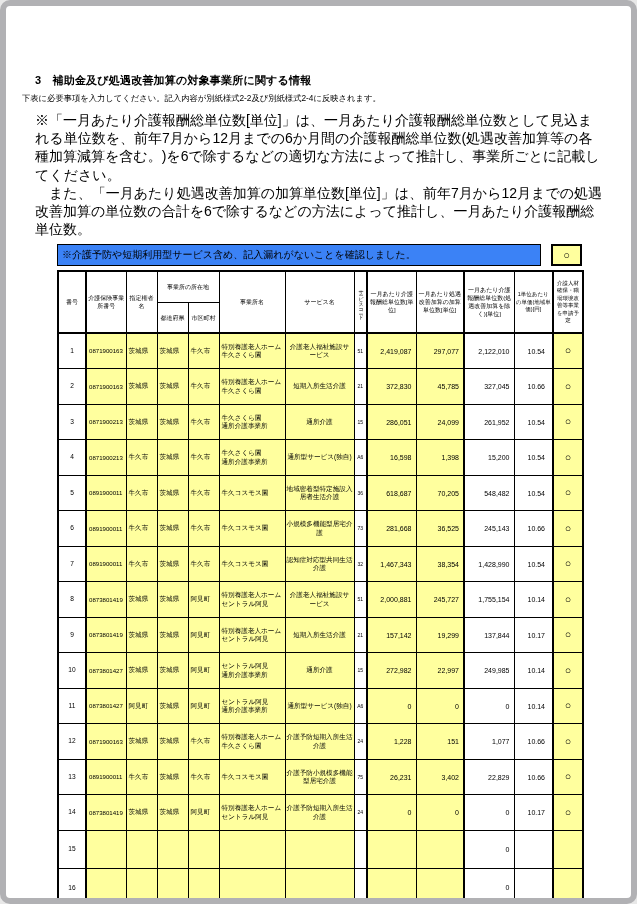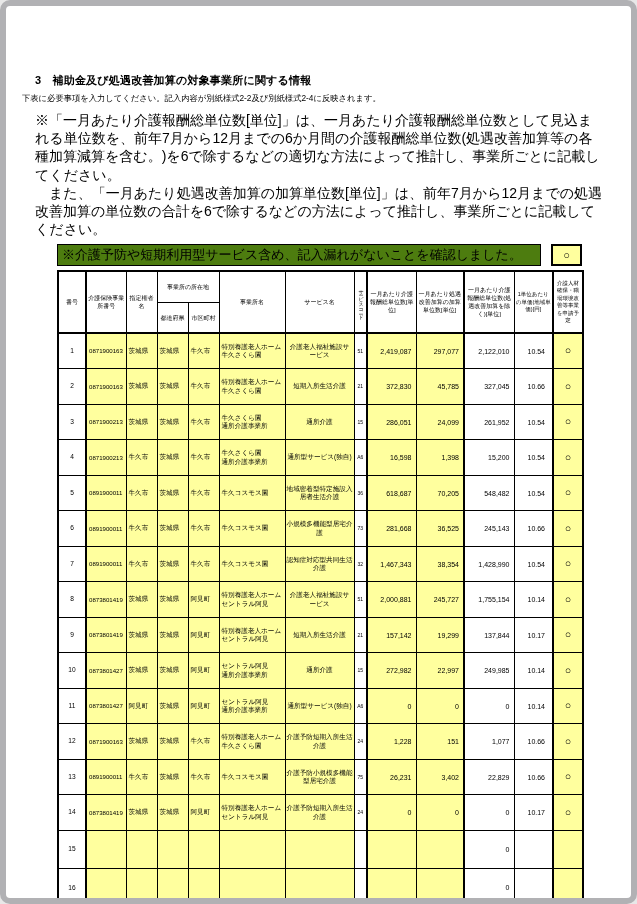--- a/index.html
+++ b/index.html
@@ -11,21 +11,21 @@
     background:#ffffff; overflow:hidden; position:relative;
   }
   .page { position:relative; width:100%; height:100%; padding-top:67px; }
 
   .title { margin-left:29px; font-size:11px; font-weight:bold; letter-spacing:0.2px; }
   .subtitle { margin:5px 0 0 16px; font-size:8.3px; }
   .notes { margin:7px 26px 0 29px; font-size:14px; line-height:1.3; }
   .notes div { white-space:pre-wrap; }
 
   .confirm-row { margin:6px 0 0 51px; width:525px; display:flex; align-items:stretch; height:22px; }
-  .confirm-label { flex:0 0 484px; border:1px solid #000; font-size:13px; display:flex; align-items:center; padding-left:4px; background:#4d7c0f; }
+  .confirm-label { flex:0 0 484px; border:1px solid #000; font-size:10px; display:flex; align-items:center; padding-left:4px; background:#3b82f6; }
   .confirm-spacer { flex:1; }
   .confirm-box { width:31px; border:2px solid #000; background:var(--yl); display:flex; align-items:center; justify-content:center; font-size:11px; }
 
   :root { --yl:#ffff9e; }
 
   table.main { margin:4px 0 0 51px; border-collapse:collapse; table-layout:fixed; width:525px; border:2px solid #000; }
   table.main th, table.main td { border:1px solid #000; vertical-align:middle; overflow:hidden; }
   thead th { font-size:6px; font-weight:normal; text-align:center; line-height:1.35; padding:1px; background:#fff; }
   thead { border-bottom:2px solid #000; }
   tr.h1 { height:31px; } tr.h2 { height:31px; }
@@ -53,21 +53,21 @@
 <body>
 
 <div class="frame">
   <div class="page">
 
     <div class="title">3　補助金及び処遇改善加算の対象事業所に関する情報</div>
     <div class="subtitle">下表に必要事項を入力してください。記入内容が別紙様式2-2及び別紙様式2-4に反映されます。</div>
 
     <div class="notes">
       <div>※「一月あたり介護報酬総単位数[単位]」は、一月あたり介護報酬総単位数として見込まれる単位数を、前年7月から12月までの6か月間の介護報酬総単位数(処遇改善加算等の各種加算減算を含む。)を6で除するなどの適切な方法によって推計し、事業所ごとに記載してください。</div>
-      <div>　また、「一月あたり処遇改善加算の加算単位数[単位]」は、前年7月から12月までの処遇改善加算の単位数の合計を6で除するなどの方法によって推計し、事業所ごとに記載してください。</div>
+      <div>　また、「一月あたり処遇改善加算の加算単位数[単位]」は、前年7月から12月までの処遇改善加算の単位数の合計を6で除するなどの方法によって推計し、一月あたり介護報酬総単位数。</div>
     </div>
 
     <div class="confirm-row">
       <div class="confirm-label">※介護予防や短期利用型サービス含め、記入漏れがないことを確認しました。</div>
       <div class="confirm-spacer"></div>
       <div class="confirm-box">○</div>
     </div>
 
     <table class="main">
       <colgroup>

